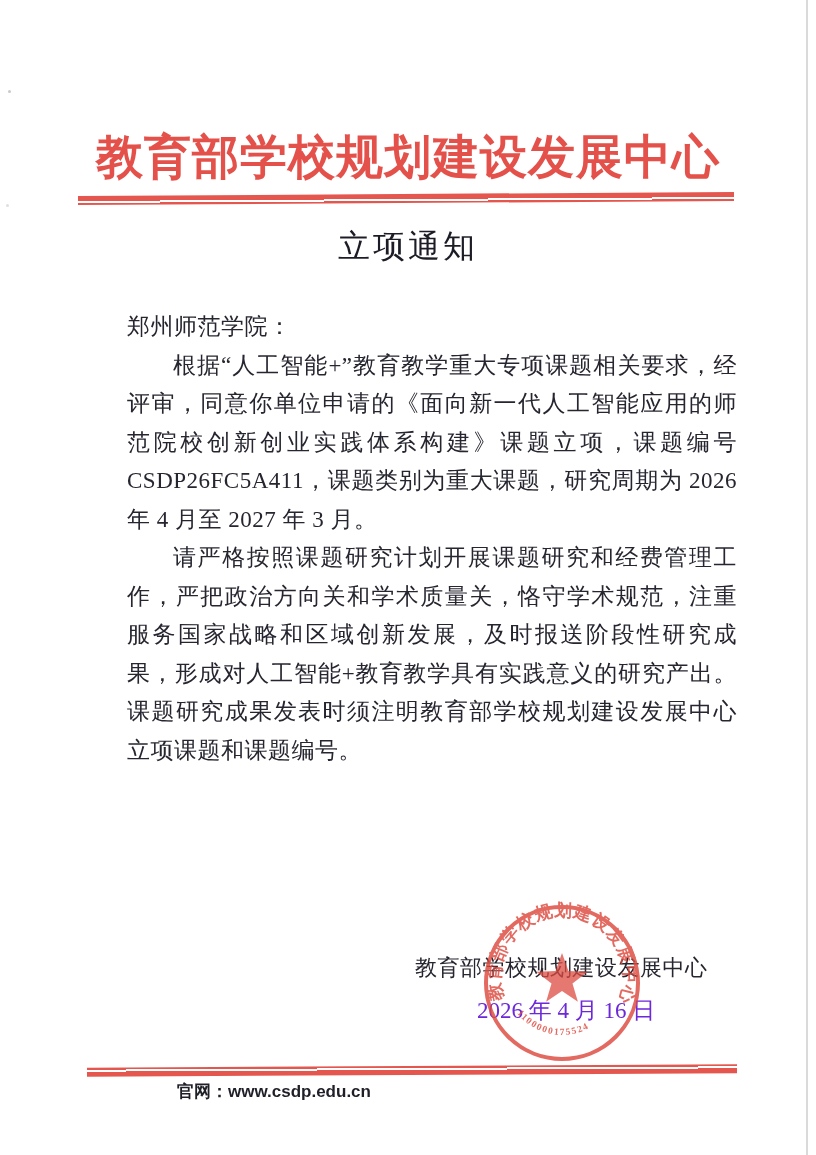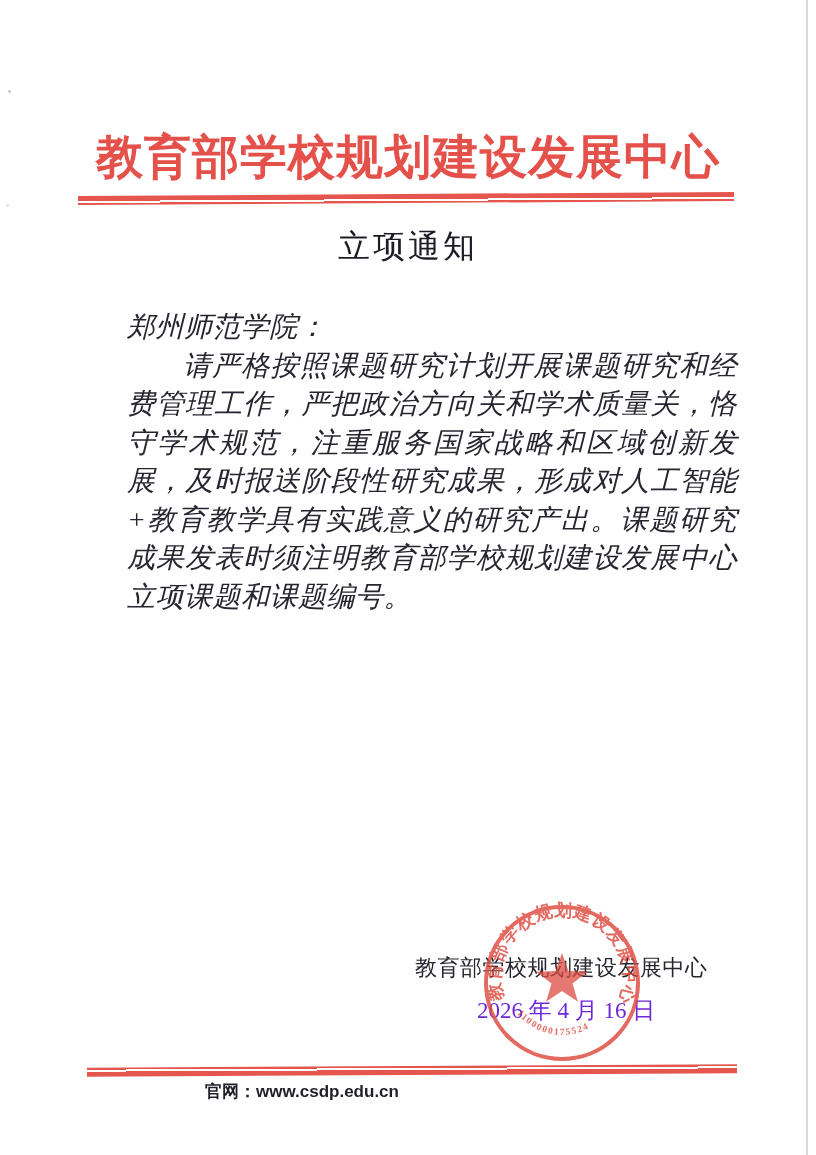--- a/index.html
+++ b/index.html
@@ -58,26 +58,25 @@
     font-weight: normal;
     letter-spacing: 3px;
     color: #1c1c26;
   }
 
   
   .body-text {
     position: absolute;
     left: 127px; top: 308px;
     width: 610px;
-    font-size: 28px;
+    font-size: 23px;
     line-height: 38.5px;
     letter-spacing: 0.5px;
     text-align: justify;
     color: #262630;
-    font-style: italic;
   }
   .body-text p.indent { text-indent: 2em; }
 
   
   .sign-org {
     position: absolute;
     left: 415px; top: 953px;
     font-size: 22px;
     letter-spacing: 0.5px;
     color: #262630;
@@ -119,40 +118,41 @@
   }
   .footer-item {
     position: absolute;
     top: 1080px;
     font-family: "Liberation Sans", "DejaVu Sans", sans-serif;
     font-size: 17px;
     font-weight: 600;
     color: #1f1f28;
     white-space: nowrap;
   }
-  .footer-item.site  { left: 177px; margin-left: 28px; }
+  .footer-item.site  { left: 177px; }
   .footer-item.wechat { left: 495px; }
 </style>
 </head>
 <body>
 
 <div class="page">
 
   <div class="page-edge"></div>
   <div class="speck s1"></div>
   <div class="speck s2"></div>
 
   <div class="letterhead">教育部学校规划建设发展中心</div>
 
   <div class="rule-top"></div>
 
   <div class="doc-title">立项通知</div>
 
   <div class="body-text">
     <p>郑州师范学院：</p>
+    <p class="indent">根据“人工智能+”教育教学重大专项课题相关要求，经评审，同意你单位申请的《面向新一代人工智能应用的师范院校创新创业实践体系构建》课题立项，课题编号CSDP26FC5A411，课题类别为重大课题，研究周期为 2026 年 4 月至 2027 年 3 月。</p>
     <p class="indent">请严格按照课题研究计划开展课题研究和经费管理工作，严把政治方向关和学术质量关，恪守学术规范，注重服务国家战略和区域创新发展，及时报送阶段性研究成果，形成对人工智能+教育教学具有实践意义的研究产出。课题研究成果发表时须注明教育部学校规划建设发展中心立项课题和课题编号。</p>
   </div>
 
   <div class="sign-org">教育部学校规划建设发展中心</div>
 
   <div class="sign-date">2026 年 4 月 16 日</div>
 
   <svg class="seal" viewBox="0 0 170 170">
     <defs>
       <path id="ring-arc" d="M 26.7 101.2 A 62 62 0 1 1 143.3 101.2" fill="none"></path>

